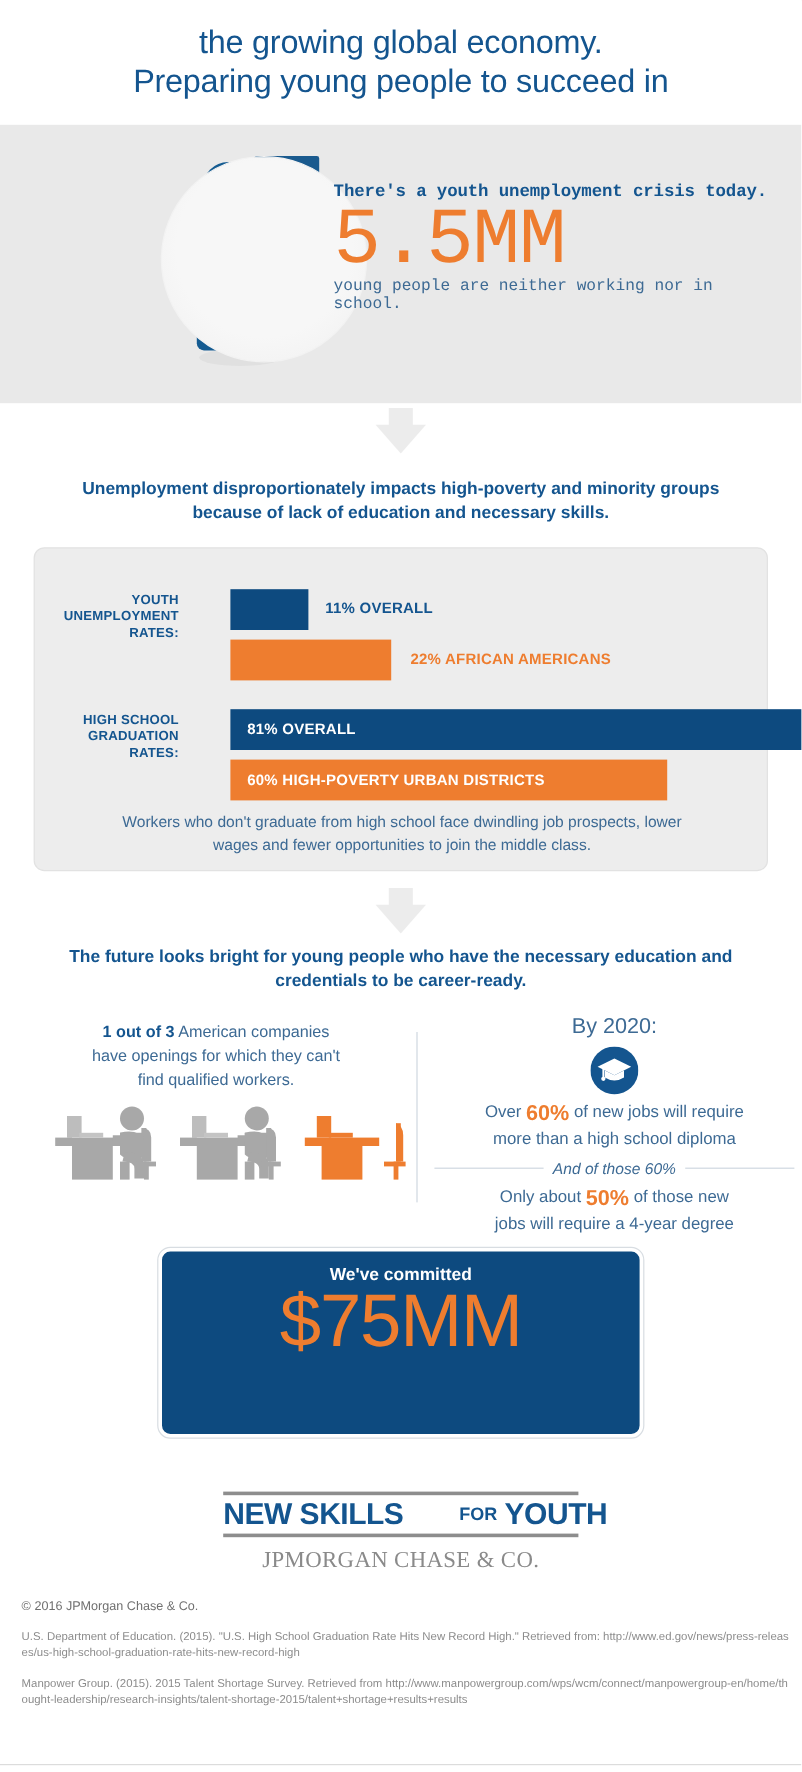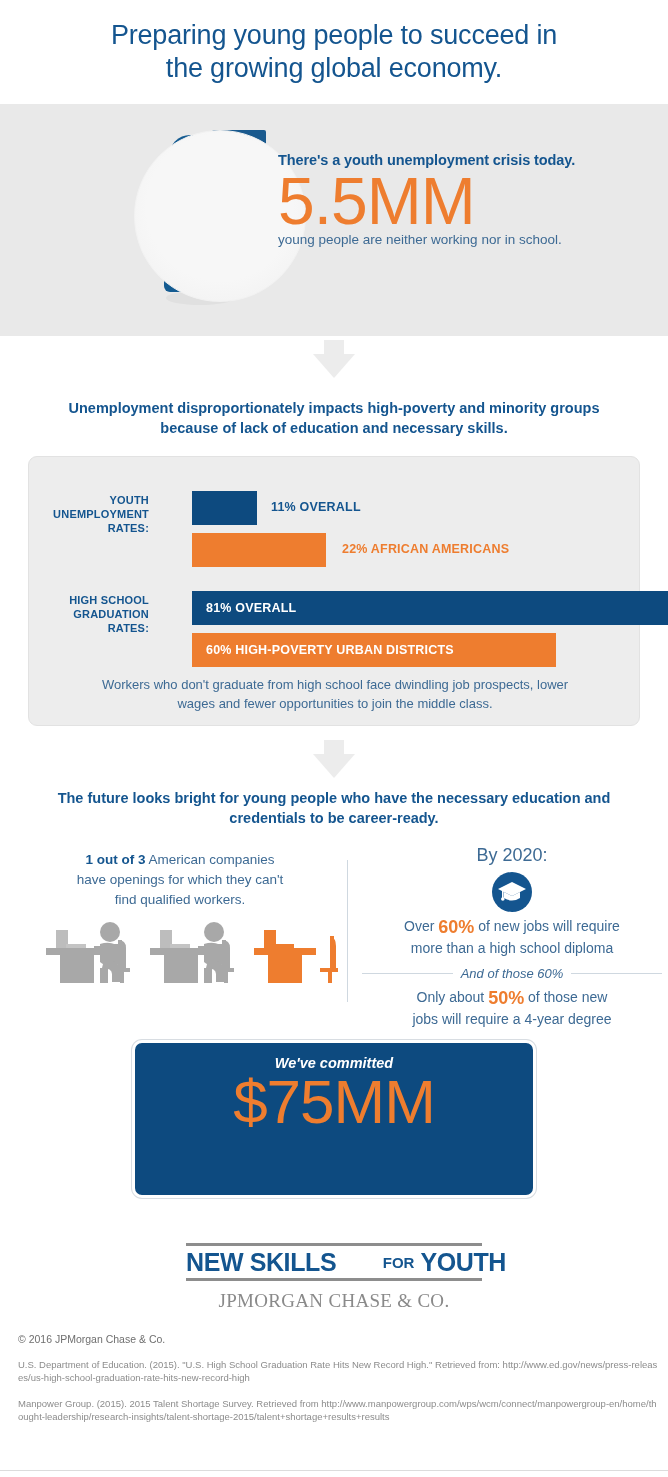--- a/index.html
+++ b/index.html
@@ -51,20 +51,21 @@
     left: 8px; top: 8px;
     width: 172px; height: 172px;
     border-radius: 50%;
     background: radial-gradient(circle at 50% 45%, #f7f7f7 58%, #efefef 100%);
     border: 1px solid #f2f2f2;
   }
   .hero-copy {
     position: absolute;
     left: 278px; top: 48px;
     width: 380px;
+    font-family: Liberation Mono, monospace;
   }
   .hero-lead {
     color: #14558f;
     font-size: 14.5px;
     font-weight: bold;
     letter-spacing: -0.1px;
   }
   .hero-big {
     color: #ee7d2f;
     font-size: 66px;
@@ -255,21 +256,20 @@
     border: 3px solid #ffffff;
     border-radius: 10px;
     box-shadow: 0 0 0 1px #d8dde2;
     text-align: center;
     padding-top: 12px;
   }
   .commit-lead {
     color: #ffffff;
     font-size: 14.5px;
     font-weight: bold;
-    font-style: italic;
   }
   .commit-big {
     color: #ee7d2f;
     font-size: 62px;
     line-height: 66px;
     font-weight: 300;
     letter-spacing: -1px;
     margin-top: -2px;
   }
   .commit-sub {
@@ -346,22 +346,22 @@
 </style>
 </head>
 <body>
 
 <div class="page">
 
   <div class="top-hairline"></div>
 
   <div class="header">
     <div class="header-title">
+      <div>the growing global economy.</div>
       <div>Preparing young people to succeed in</div>
-      <div>the growing global economy.</div>
     </div>
   </div>
 
   <div class="hero">
     <div class="hero-figure">
       <div class="hero-circle"></div>
       <svg width="180" height="188" viewBox="0 0 180 188">
         <ellipse cx="74" cy="176" rx="34" ry="7" fill="#e0e0e0"></ellipse>
         <circle cx="64" cy="34" r="21" fill="#145b91"></circle>
         <path d="M36 58 h56 a10 10 0 0 1 10 10 v4 h-76 v-4 a10 10 0 0 1 10 -10 z" fill="#145b91"></path>

